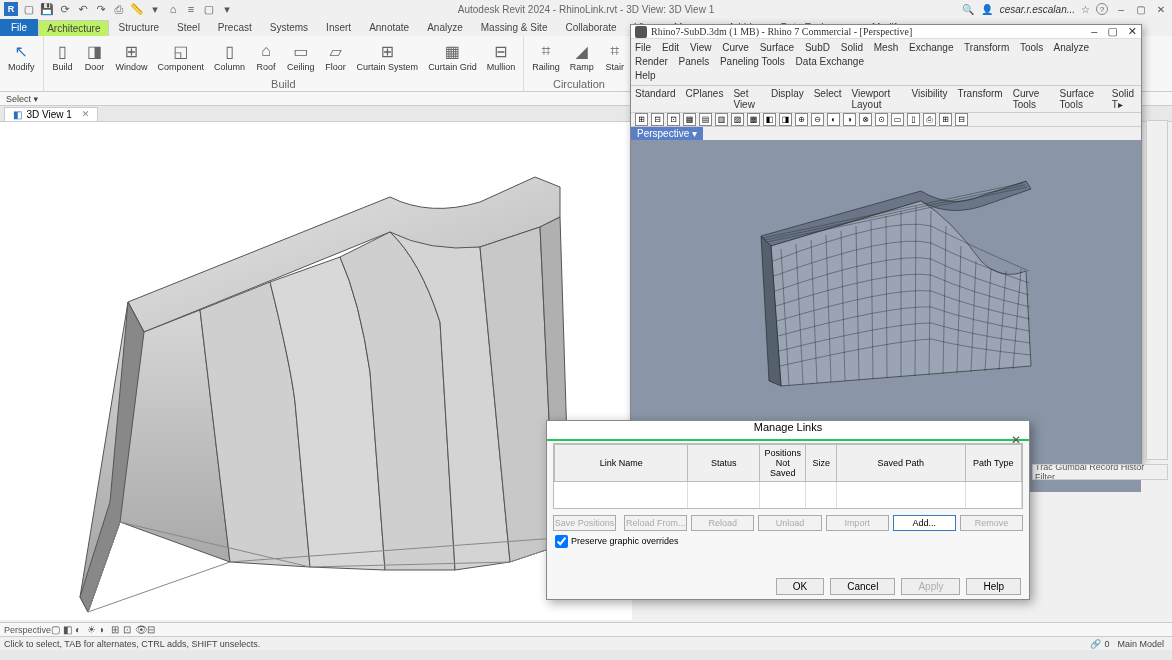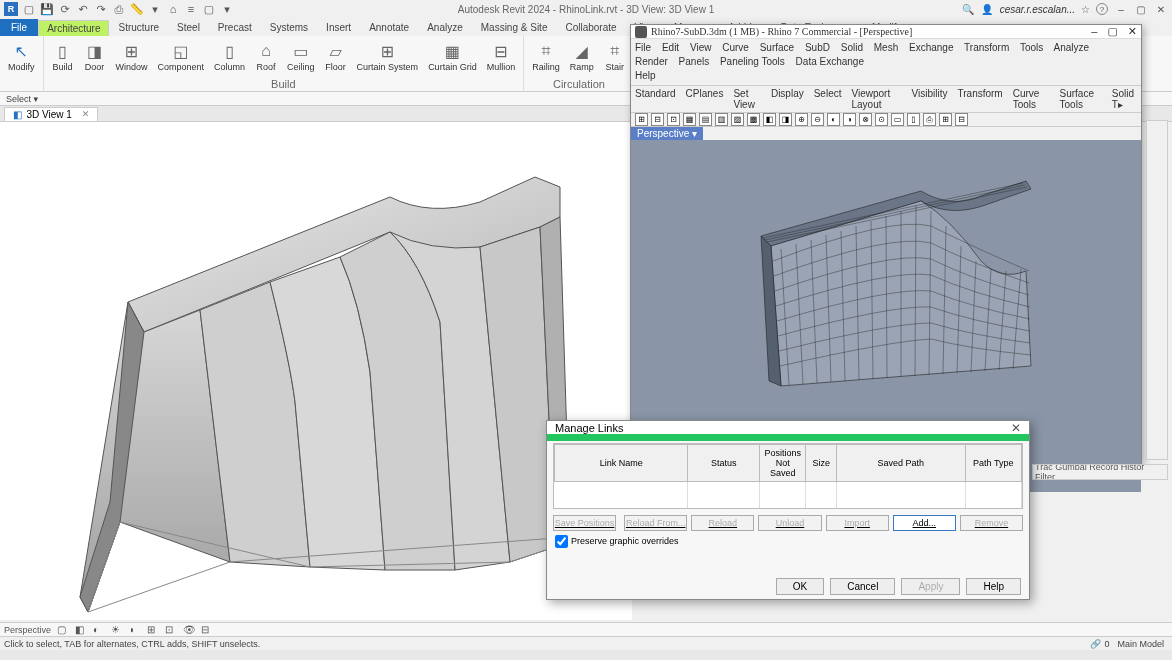--- a/index.html
+++ b/index.html
@@ -36,21 +36,21 @@
 .select-row { height:14px; background:#f7f7f7; border-bottom:1px solid #ccc; font-size:9px; padding-left:6px; display:flex; align-items:center; color:#444;}
 
 
 .revit-view-tab { height:16px; background:#e8e8e8; display:flex; align-items:center; padding-left:4px; border-bottom:1px solid #ccc;}
 .revit-view-tab .tab { background:#fff; border:1px solid #ccc; border-bottom:none; padding:1px 8px; font-size:10px; display:flex; align-items:center; gap:4px;}
 .revit-view-tab .tab .close-x { font-size:9px; color:#888; margin-left:6px; cursor:pointer; }
 .revit-canvas { position:absolute; top:122px; left:0; width:632px; height:498px; background:#fff; }
 .revit-canvas svg { width:100%; height:100%; }
 
 
-.revit-viewbar { position:absolute; bottom:24px; left:0; right:0; height:14px; background:#f7f7f7; border-top:1px solid #ccc; font-size:9px; display:flex; align-items:center; padding-left:4px; gap:6px; color:#555;}
+.revit-viewbar { position:absolute; bottom:24px; left:0; right:0; height:14px; background:#f7f7f7; border-top:1px solid #ccc; font-size:9px; display:flex; align-items:center; padding-left:4px; gap:0; color:#555;}
 .revit-viewbar .icon-sm { width:12px; height:12px; font-size:10px; }
 .revit-status { position:absolute; bottom:10px; left:0; right:0; height:14px; background:#f0f0f0; border-top:1px solid #ccc; font-size:9px; padding-left:4px; display:flex; align-items:center; color:#444;}
 .revit-status .right { margin-left:auto; display:flex; gap:8px; padding-right:8px;}
 .revit-footer { position:absolute; bottom:0; left:0; right:0; height:10px; background:#e8e8e8; }
 
 
 .rhino-window { position:absolute; top:24px; right:30px; width:512px; height:440px; background:#f0f0f0; border:1px solid #888; box-shadow:2px 2px 8px rgba(0,0,0,0.3); display:flex; flex-direction:column; }
 .rhino-title { height:18px; background:#fff; display:flex; align-items:center; padding:0 4px; font-size:10px; border-bottom:1px solid #ddd;}
 .rhino-title .icon { width:12px; height:12px; background:#555; border-radius:2px; margin-right:4px;}
 .rhino-title .ttl { color:#333;font-family:Liberation Serif, serif; }
@@ -65,33 +65,33 @@
 .rhino-viewport-label { background:#5a7fc7; color:#fff; font-size:10px; padding:1px 6px; width:fit-content; }
 .rhino-viewport { flex:1; background:#8a96a8; position:relative; margin:0;}
 .rhino-viewport svg { width:100%; height:100%; }
 
 
 .rhino-sidebar { position:absolute; top:120px; right:4px; width:22px; height:340px; background:#f0f0f0; border:1px solid #ccc;}
 .rhino-bottom-panel { position:absolute; top:464px; right:4px; width:136px; height:16px; background:#f0f0f0; border:1px solid #ccc; font-size:9px; display:flex; align-items:center; padding:0 2px; color:#555; overflow:hidden;}
 
 
 .dialog { position:absolute; top:420px; left:546px; width:484px; height:180px; background:#f7f7f7; border:1px solid #888; box-shadow:3px 3px 10px rgba(0,0,0,0.35); display:flex; flex-direction:column; font-size:10px;}
-.dialog-title { height:20px; display:flex; align-items:center; padding:0 8px; background:#fff; border-bottom:7px solid #22c55e;}
+.dialog-title { height:20px; display:flex; align-items:center; padding:0 8px; background:#fff; border-bottom:2px solid #22c55e;flex-direction:column;}
 .dialog-title .ttl { font-size:11px; }
 .dialog-title .close { margin-left:auto; font-size:12px; cursor:pointer; color:#555;}
 .dialog-tabs { display:flex; gap:10px; padding:4px 8px 2px 8px; font-size:9px; color:#444;}
 .dialog-tabs span { cursor:pointer; }
 .dialog-tabs .active { font-weight:bold; }
 .dialog-table { margin:2px 6px 4px 6px; border:1px solid #bbb; background:#fff; font-size:9px;}
 .dialog-table table { width:100%; border-collapse:collapse; }
 .dialog-table th { border:1px solid #bbb; padding:3px 2px; font-weight:normal; background:#f0f0f0; font-size:9px;}
 .dialog-table td { border-right:1px solid #ddd; padding:3px 2px; font-size:9px; vertical-align:top;}
 .dialog-table tr.data td { height:14px;}
 .dialog-table tr.empty td { height:26px; }
-.dialog-buttons { display:flex; gap:4px; padding:2px 6px; justify-content:flex-start;text-decoration:underline;}
+.dialog-buttons { display:flex; gap:4px; padding:2px 6px; justify-content:flex-start;}
 .dialog-buttons button { font-size:9px; padding:2px 0; border:1px solid #aaa; background:#eee; cursor:pointer; width:72px;}
 .dialog-buttons button:disabled { color:#aaa; background:#f2f2f2;}
 .dialog-buttons button.primary { border:1px solid #3a78c4; background:#fff;}
 .dialog-check { padding:2px 8px; font-size:9px; display:flex; align-items:center; gap:3px;}
 .dialog-footer { margin-top:auto; display:flex; gap:6px; justify-content:flex-end; padding:4px 8px;}
 .dialog-footer button { font-size:10px; padding:2px 16px; border:1px solid #aaa; background:#eee; cursor:pointer;}
 </style>
 </head>
 <body>
 

